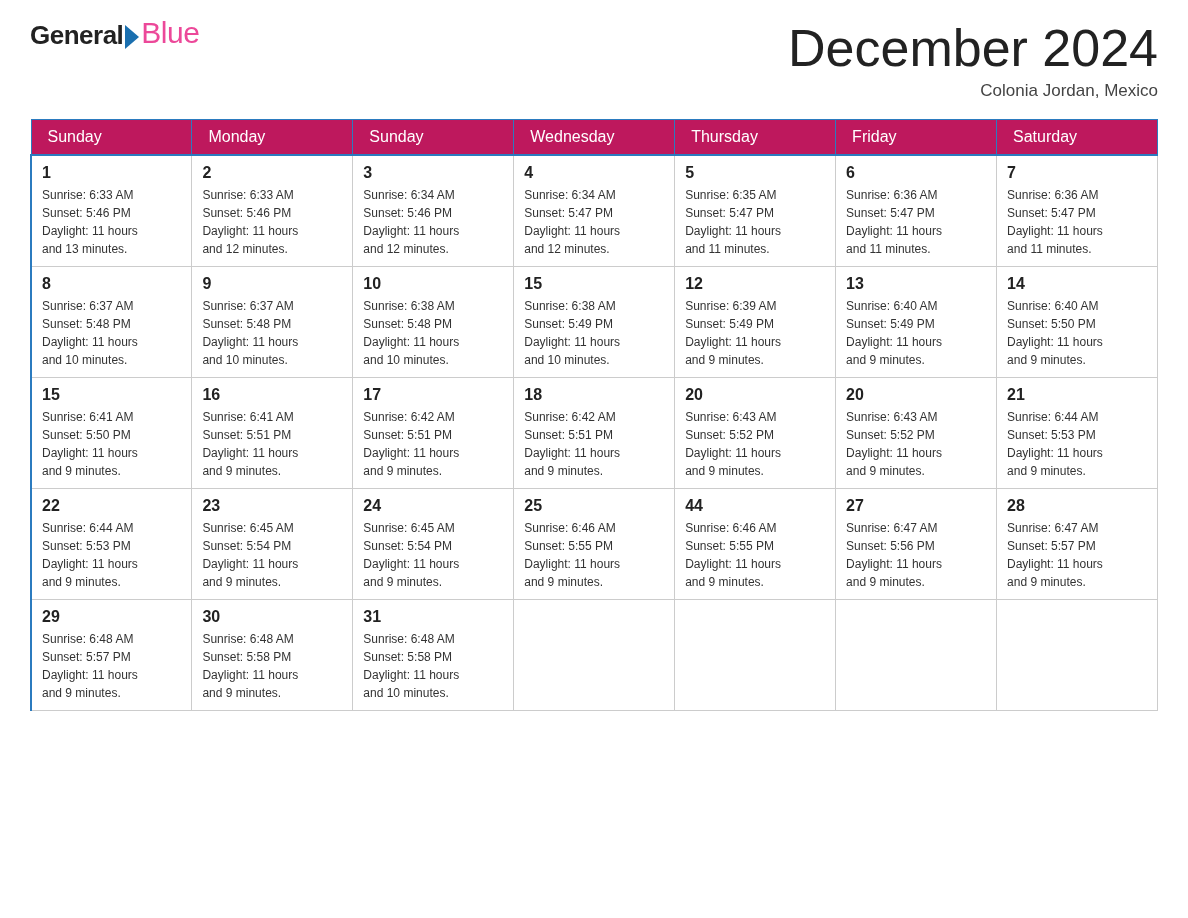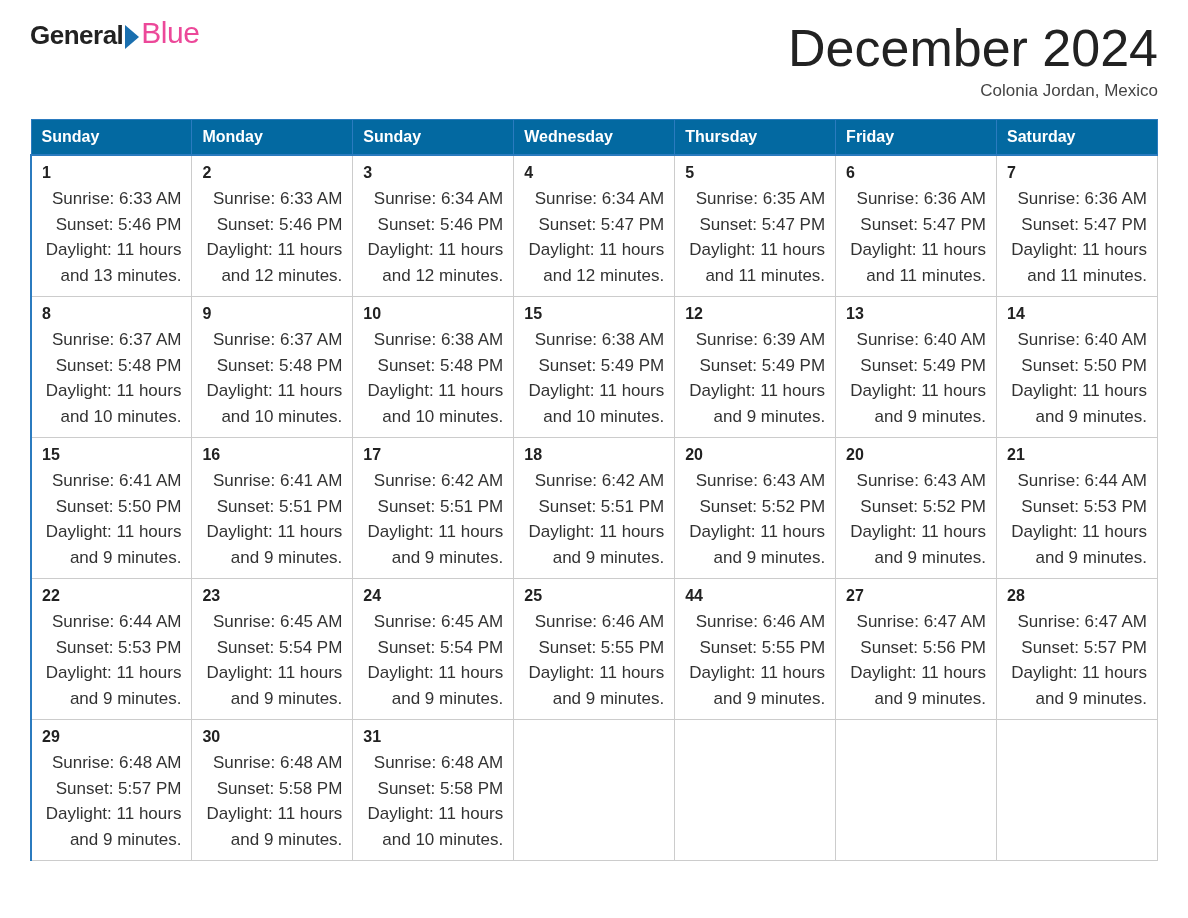--- a/index.html
+++ b/index.html
@@ -61,25 +61,25 @@
       font-size: 17px;
       color: #444;
       margin-top: 4px;
     }
     table {
       width: 100%;
       border-collapse: collapse;
       table-layout: fixed;
     }
     thead tr th {
-      background-color: #0369a1;
+      background-color: #be185d;
       color: #fff;
       font-size: 16px;
-      font-weight: bold;
-      padding: 8px 10px;
+      font-weight: normal;
+      padding: 8px 16px;
       text-align: left;
       border: 1px solid #2b7bbf;
     }
     tbody tr td {
       border: 1px solid #ccc;
       vertical-align: top;
       padding: 8px 10px;
       font-size: 13px;
       color: #222;
       height: 110px;
@@ -90,24 +90,23 @@
     tbody tr:first-child td {
       border-top: 2px solid #2b7bbf;
     }
     .day-number {
       font-size: 16px;
       font-weight: bold;
       display: block;
       margin-bottom: 4px;
     }
     .day-info {
-      font-size: 17px;
+      font-size: 12px;
       line-height: 1.5;
       color: #333;
-      text-align: right;
     }
     td.empty {
       background: #fff;
     }
   </style>
 </head>
 <body>
 
 <div class="header">
   <div class="logo">

